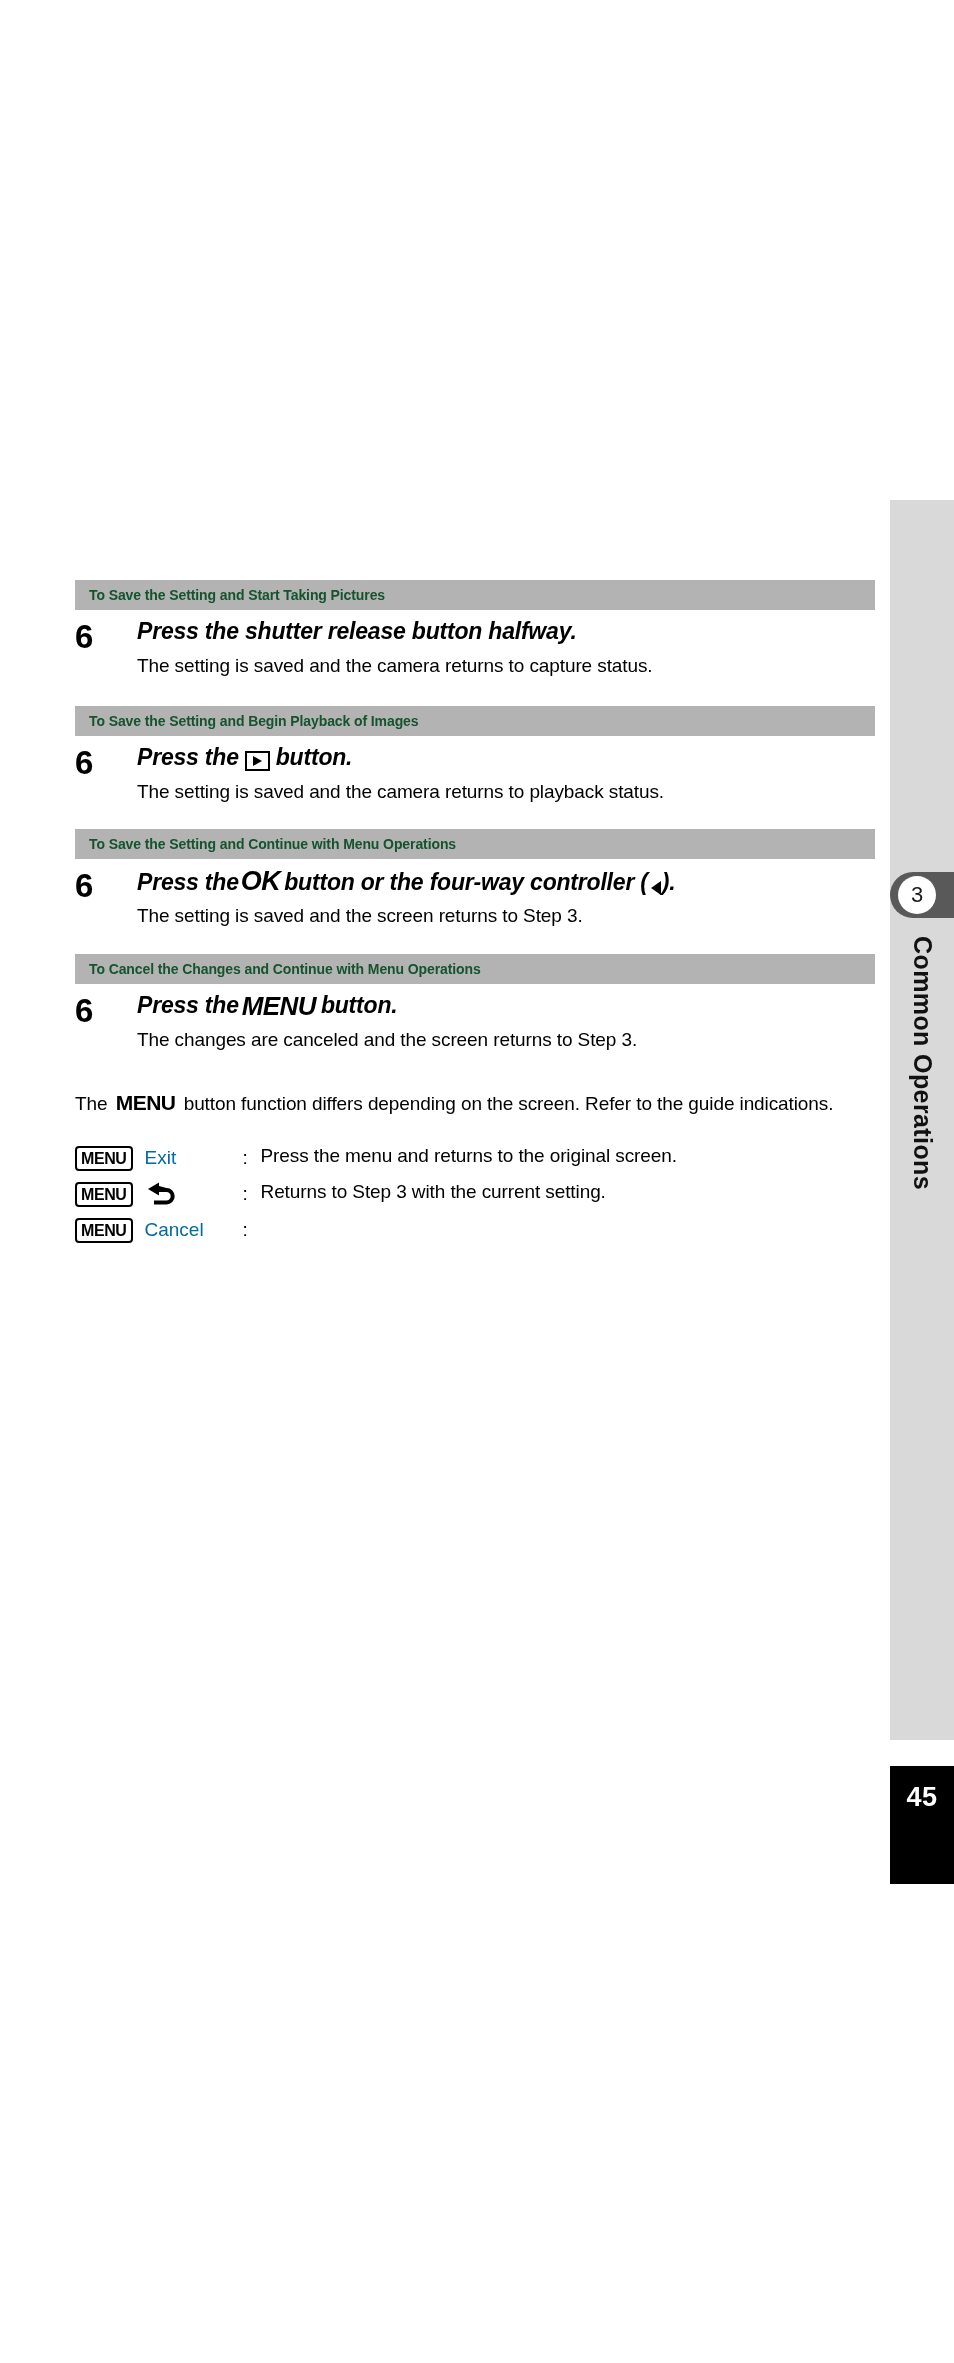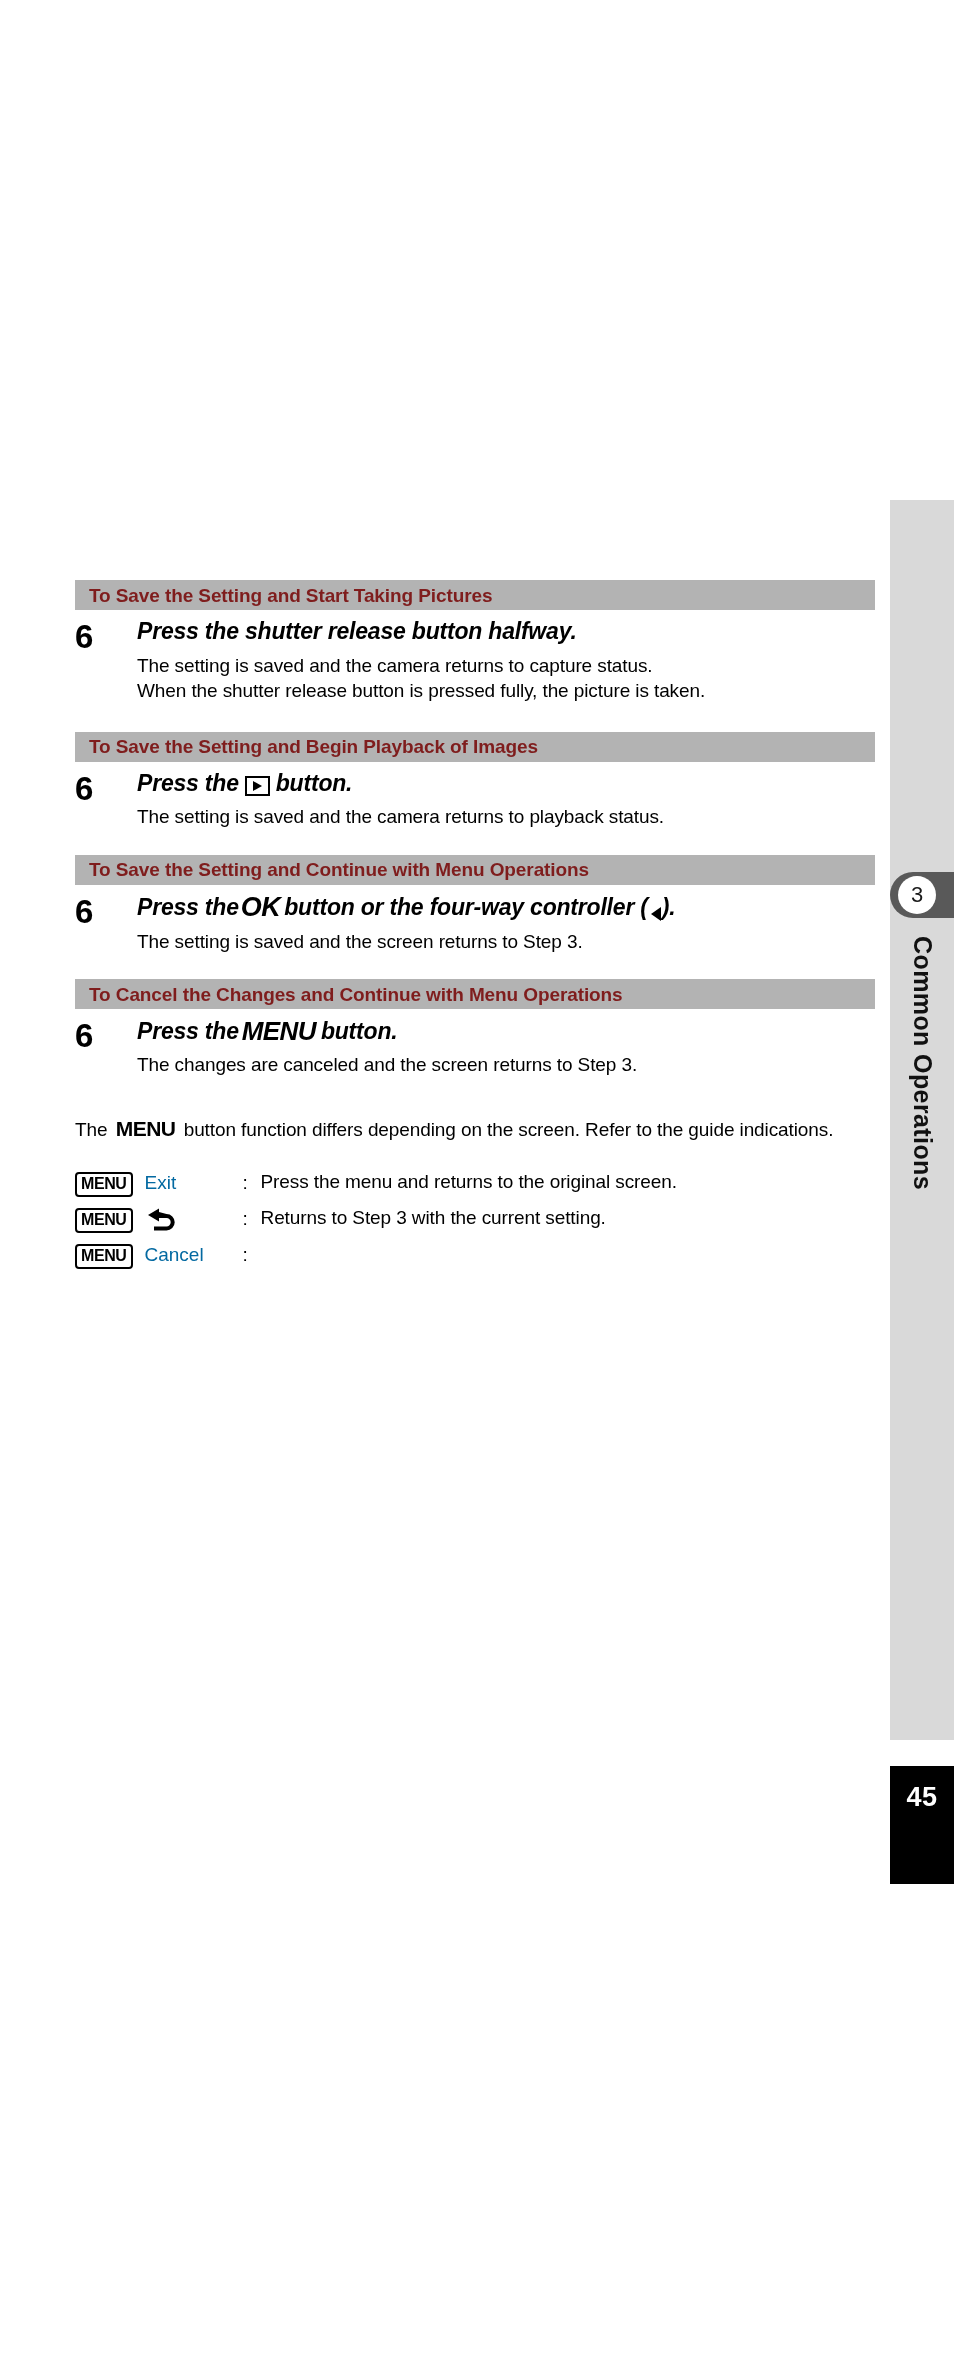--- a/index.html
+++ b/index.html
@@ -104,23 +104,23 @@
   .section-bar {
     background:#b3b3b3;
     height:30px;
     width:800px;
     display:flex;
     align-items:center;
     padding-left:14px;
     margin-bottom:9px;
   }
   .section-bar-label {
-    font-size:19px;
-    font-weight:bold;
-    color:#7f1d1d;
+    font-size:14px;
+    font-weight:bold;
+    color:#14532d;
     letter-spacing:-0.1px;
     line-height:1;
   }
 
   .step {
     display:flex;
     align-items:flex-start;
     margin-bottom:2px;
   }
   .step-number {
@@ -309,21 +309,20 @@
       <div class="section-bar-label">To Save the Setting and Start Taking Pictures</div>
     </div>
     <div class="step">
       <div class="step-number">6</div>
       <div class="step-body">
         <div class="step-title">
           <span>Press the shutter release button halfway.</span>
         </div>
         <div class="step-desc">
           <span class="line">The setting is saved and the camera returns to capture status.</span>
-          <span class="line">When the shutter release button is pressed fully, the picture is taken.</span>
         </div>
       </div>
     </div>
 
     <div class="block-gap-a"></div>
 
     <div class="section-bar">
       <div class="section-bar-label">To Save the Setting and Begin Playback of Images</div>
     </div>
     <div class="step">

